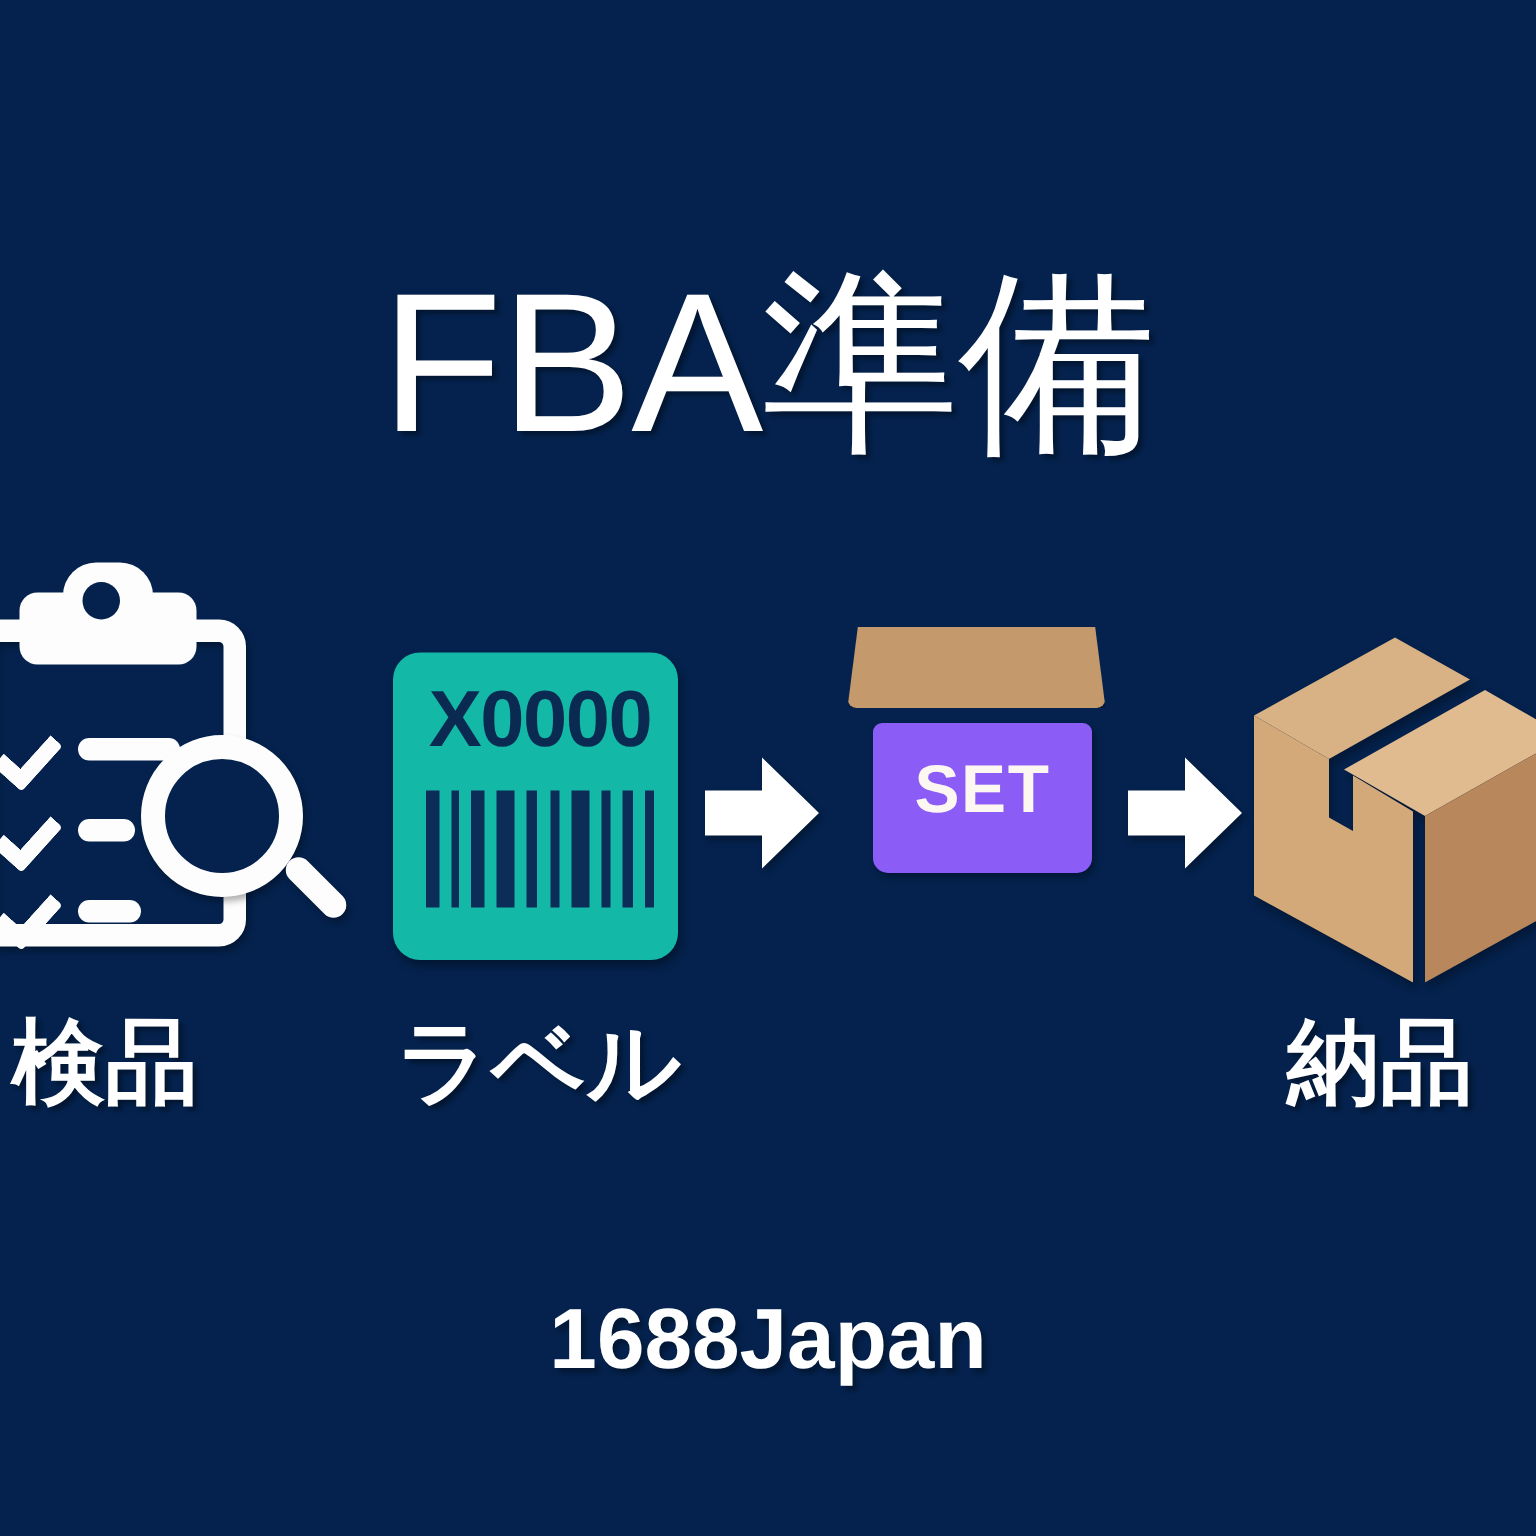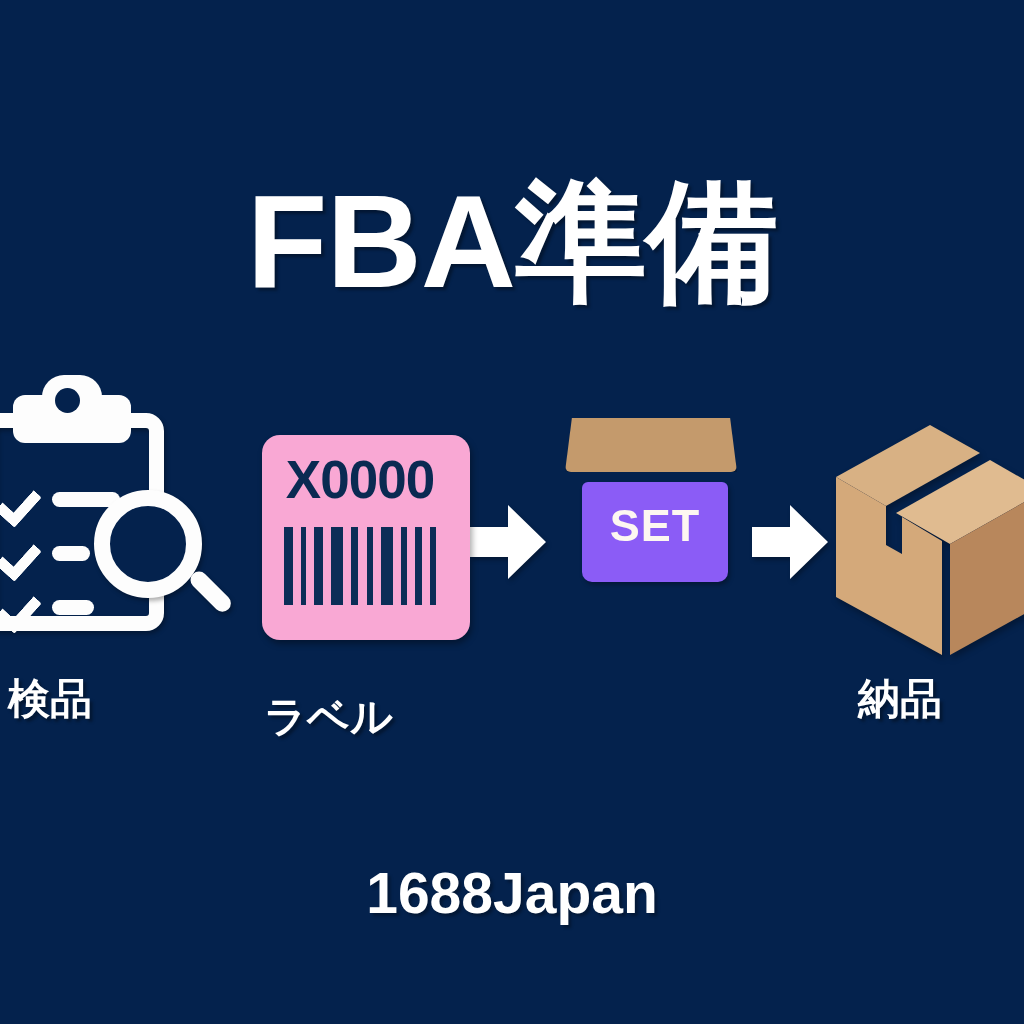--- a/index.html
+++ b/index.html
@@ -19,21 +19,21 @@
 
   
   .title {
     position: absolute;
     left: 0;
     top: 176px;
     width: 1024px;
     text-align: center;
     font-size: 132px;
     line-height: 1;
-    font-weight: 700;
+    font-weight: 400;
     color: #ffffff;
     letter-spacing: -1px;
     text-shadow: 3px 3px 3px rgba(0,0,0,0.35);
     white-space: nowrap;
   }
 
   
   .flow {
     position: absolute;
     left: 0;
@@ -155,23 +155,23 @@
     filter: drop-shadow(2px 3px 2px rgba(0,0,0,0.3));
   }
   .arrow svg { display: block; }
 
   
   .stage-label { left: 262px; width: 200px; }
   .barcode-card {
     position: absolute;
     left: 0;
     top: 40px;
-    width: 208px;
+    width: 190px;
     height: 205px;
-    background: #f9a8d4;
+    background: #14b8a6;
     border-radius: 18px;
     filter: drop-shadow(2px 4px 3px rgba(0,0,0,0.35));
   }
   .barcode-text {
     position: absolute;
     left: 0;
     top: 18px;
     width: 196px;
     text-align: center;
     font-size: 53px;
@@ -241,29 +241,29 @@
     width: 224px;
     height: 250px;
     filter: drop-shadow(2px 4px 3px rgba(0,0,0,0.3));
   }
   .carton svg { display: block; }
 
   
   .caption {
     position: absolute;
     top: 678px;
-    font-size: 42px;
+    font-size: 62px;
     font-weight: 700;
     color: #ffffff;
     line-height: 1;
     text-shadow: 3px 3px 3px rgba(0,0,0,0.35);
     white-space: nowrap;
   }
   .cap-1 { left: 8px; }
-  .cap-2 { left: 264px; margin-top: 18px; }
+  .cap-2 { left: 264px; }
   .cap-3 { left: 532px; }
   .cap-4 { left: 858px; }
 
   
   .brand {
     position: absolute;
     left: 0;
     top: 865px;
     width: 1024px;
     text-align: center;

